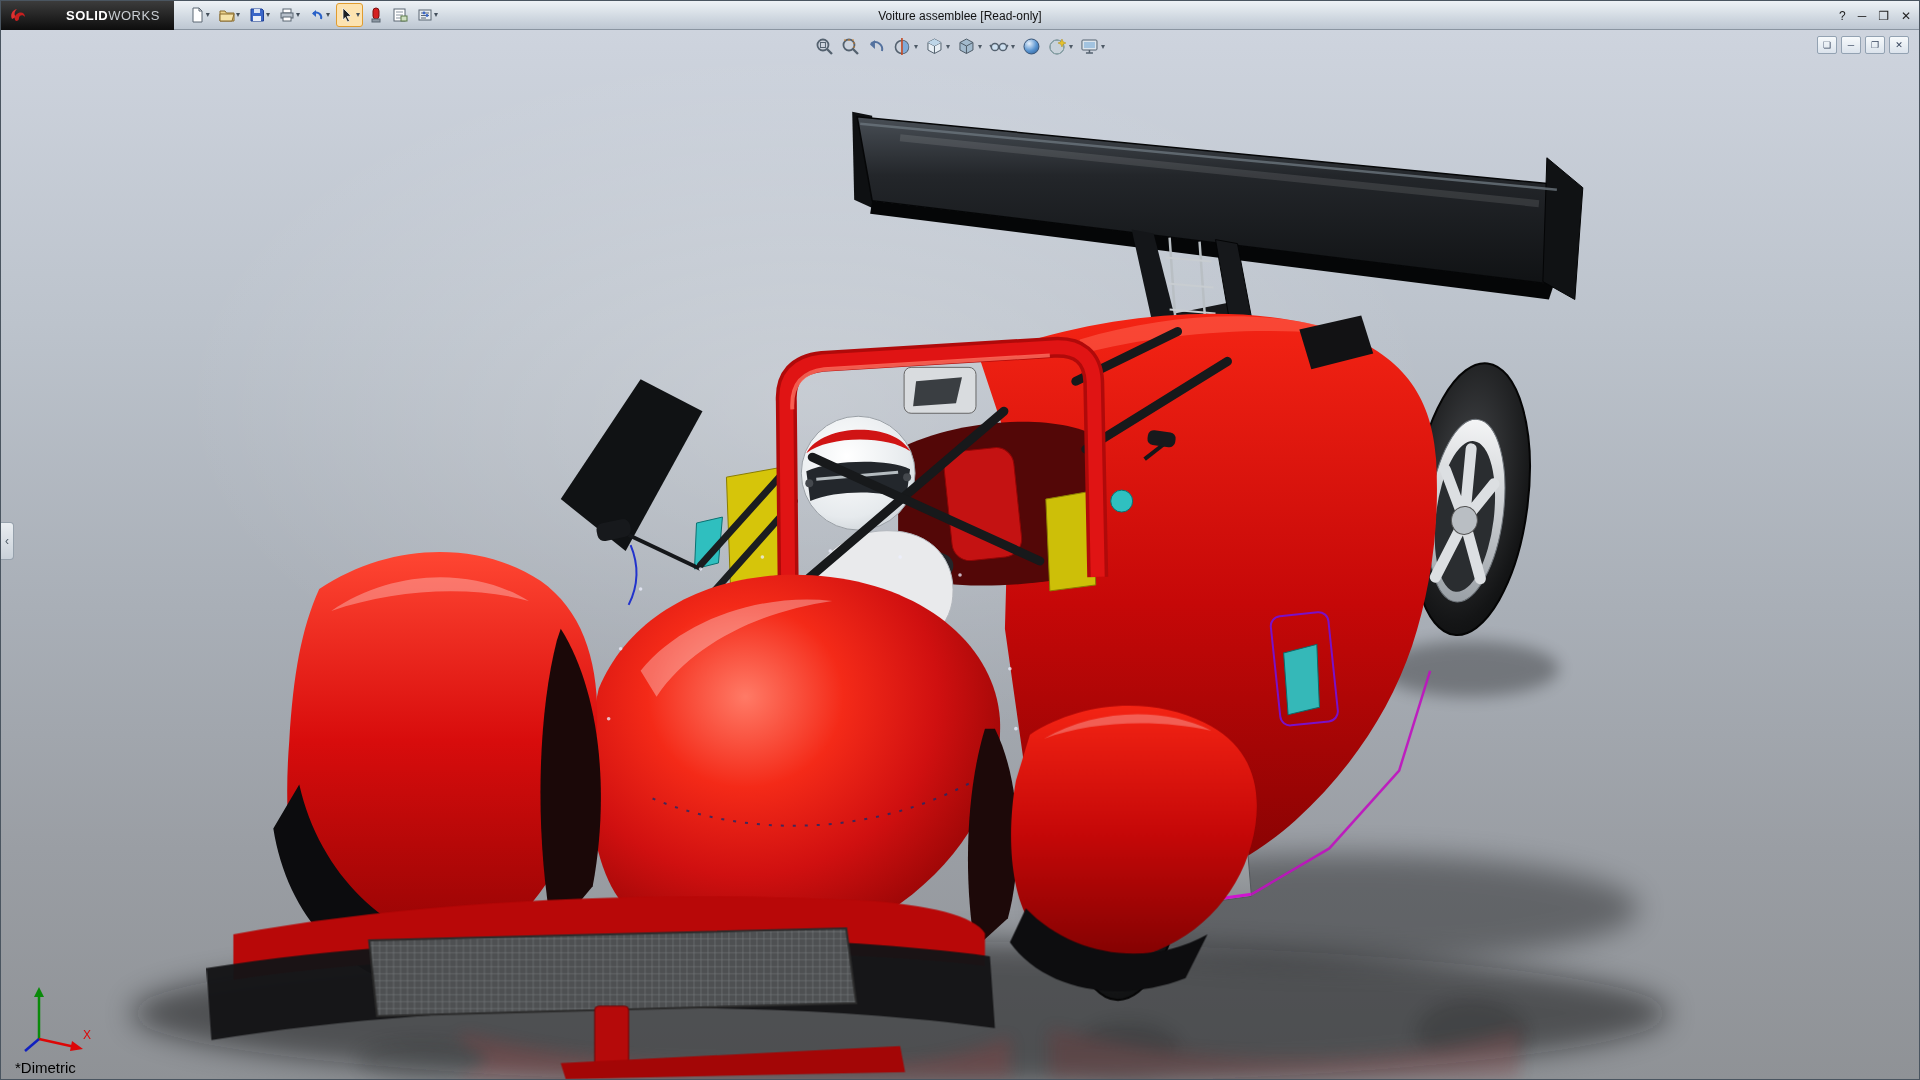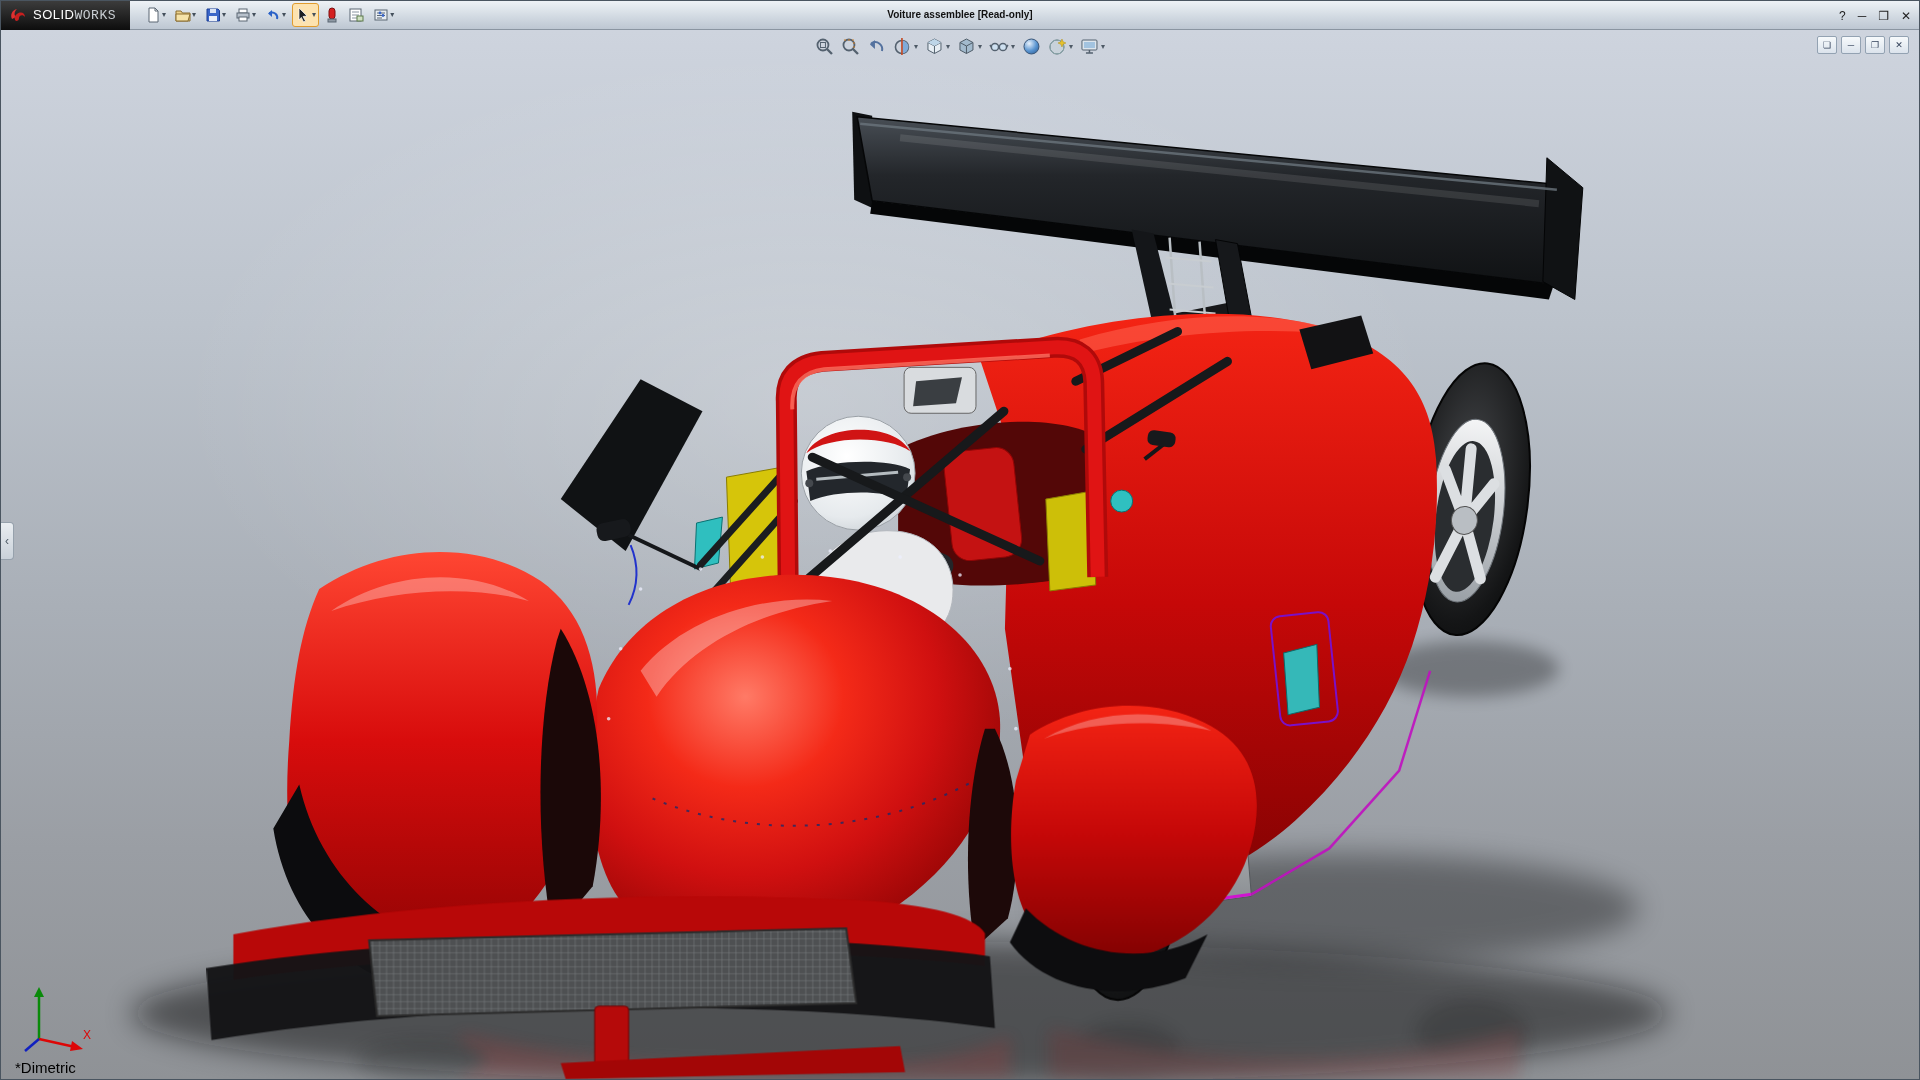--- a/index.html
+++ b/index.html
@@ -8,29 +8,29 @@
   .window { position:relative; width:1920px; height:1080px; background:#aeb6bf;
             border:1px solid #4a5560; }
 
   
   .titlebar { position:absolute; top:0; left:0; right:0; height:29px;
               background:linear-gradient(#eef2f6,#d2dae2 55%,#bdc7d2);
               border-bottom:1px solid #8a95a1; display:flex; align-items:center; z-index:50; }
   .logo { height:29px; background:linear-gradient(#3c3c3c,#0d0d0d); display:flex;
           align-items:center; padding:0 14px 0 8px; gap:6px; }
   .logo-text { font-size:13px; letter-spacing:.5px; }
-  .logo-bold { color:#ffffff; font-weight:normal; }
-  .logo-light { color:#c9ced3;font-family:Liberation Mono, monospace; }
+  .logo-bold { color:#ffffff; font-weight:bold;margin-left:33px; }
+  .logo-light { color:#c9ced3; }
   .toolbar { display:flex; align-items:center; gap:3px; padding-left:12px; }
   .tb-btn { display:flex; align-items:center; height:24px; padding:0 2px;
             border:1px solid transparent; border-radius:3px; }
   .tb-btn.active { background:#fde3b0; border-color:#e09c2f; }
   .caret { font-size:8px; color:#44505c; margin-left:1px; line-height:1; }
   .title-text { position:absolute; left:50%; transform:translateX(-50%); top:8px;
-                font-size:10px; color:#111; white-space:nowrap;font-weight:bold; }
+                font-size:12px; color:#111; white-space:nowrap; }
   .win-controls { position:absolute; right:8px; top:0; height:29px; display:flex;
                   align-items:center; gap:12px; }
   .win-glyph { font-size:12px; color:#222; line-height:1; cursor:default; }
 
   
   .viewport { position:absolute; top:29px; left:0; right:0; bottom:0;
               background:linear-gradient(180deg,#ced4de 0%,#bcc3cc 28%,#a9afb7 55%,#9a9ea4 78%,#8f9296 100%);
               overflow:hidden; }
   .viewport::before { content:""; position:absolute; inset:0;
               background:radial-gradient(ellipse 900px 500px at 42% 35%, rgba(255,255,255,.22), rgba(255,255,255,0) 70%); }

